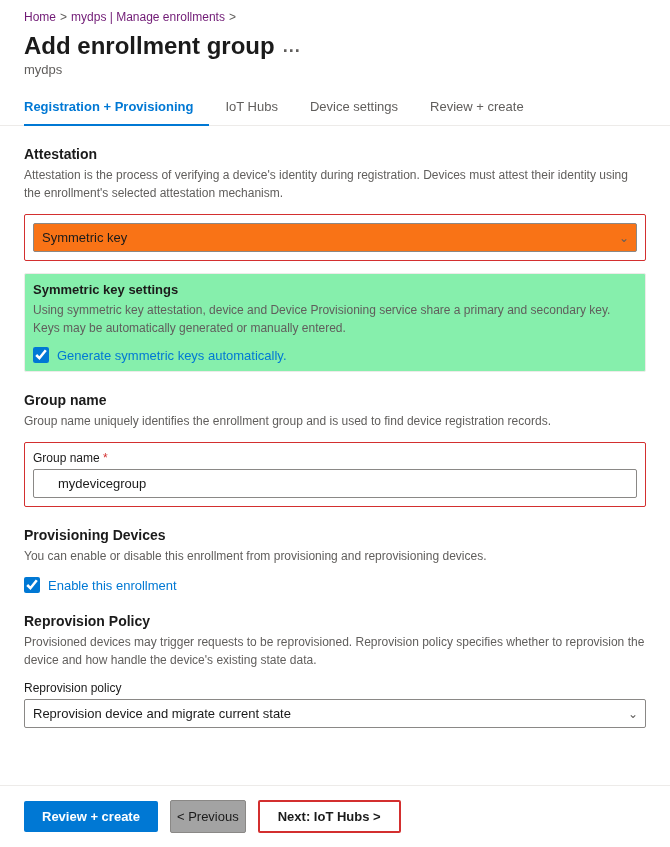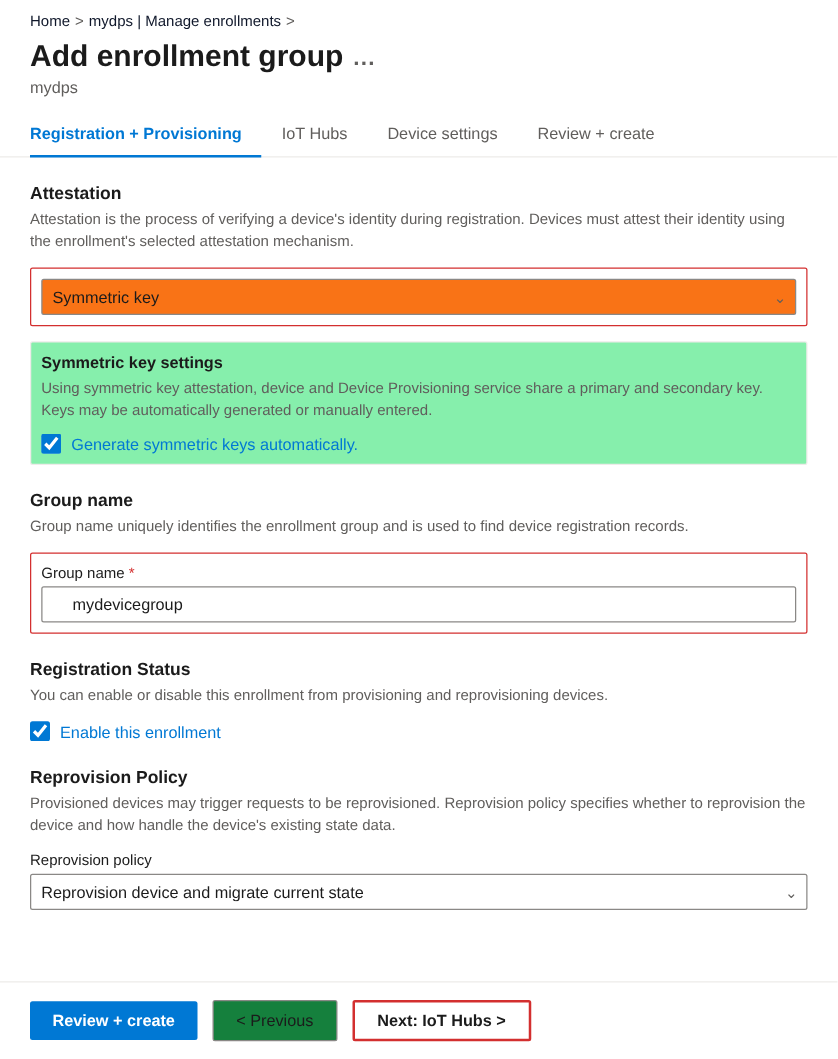--- a/index.html
+++ b/index.html
@@ -14,21 +14,21 @@
 
     .breadcrumb {
       padding: 10px 24px 4px 24px;
       font-size: 12px;
       color: #0078d4;
       display: flex;
       align-items: center;
       gap: 4px;
     }
     .breadcrumb span { color: #605e5c; }
-    .breadcrumb a { color: #0f172a; text-decoration: none; }
+    .breadcrumb a { color: #701a75; text-decoration: none; }
 
     .page-header {
       padding: 4px 24px 12px 24px;
     }
     .page-title {
       font-size: 24px;
       font-weight: 600;
       color: #1b1b1b;
       display: flex;
       align-items: center;
@@ -190,24 +190,24 @@
       background: #0078d4;
       color: #fff;
       border: none;
       padding: 8px 18px;
       font-size: 13px;
       font-weight: 600;
       border-radius: 2px;
       cursor: pointer;
     }
     .btn-secondary {
-      background: #15803d;
+      background: #a3a3a3;
       color: #1b1b1b;
       border: 1px solid #8a8886;
-      padding: 8px 18px;
+      padding: 8px 6px;
       font-size: 13px;
       border-radius: 2px;
       cursor: pointer;
     }
     .btn-next {
       background: #fff;
       color: #1b1b1b;
       border: 2px solid #d32f2f;
       padding: 7px 18px;
       font-size: 13px;
@@ -278,21 +278,21 @@
 
     <div class="field-group">
       <div class="field-label">
         <span>Group name</span><span style="color:#d32f2f"> *</span>
       </div>
       <input type="text" class="text-input" value="mydevicegroup" style="">
     </div>
   </div>
 
   <div class="section">
-    <div class="section-title">Registration Status</div>
+    <div class="section-title">Provisioning Devices</div>
     <div class="section-desc">You can enable or disable this enrollment from provisioning and reprovisioning devices.</div>
     <div class="checkbox-row">
       <input type="checkbox" checked="" style="">
       <span class="checkbox-label">Enable this enrollment</span>
     </div>
   </div>
 
   <div class="section">
     <div class="section-title">Reprovision Policy</div>
     <div class="section-desc">Provisioned devices may trigger requests to be reprovisioned. Reprovision policy specifies whether to reprovision the device and how handle the device's existing state data.</div>

